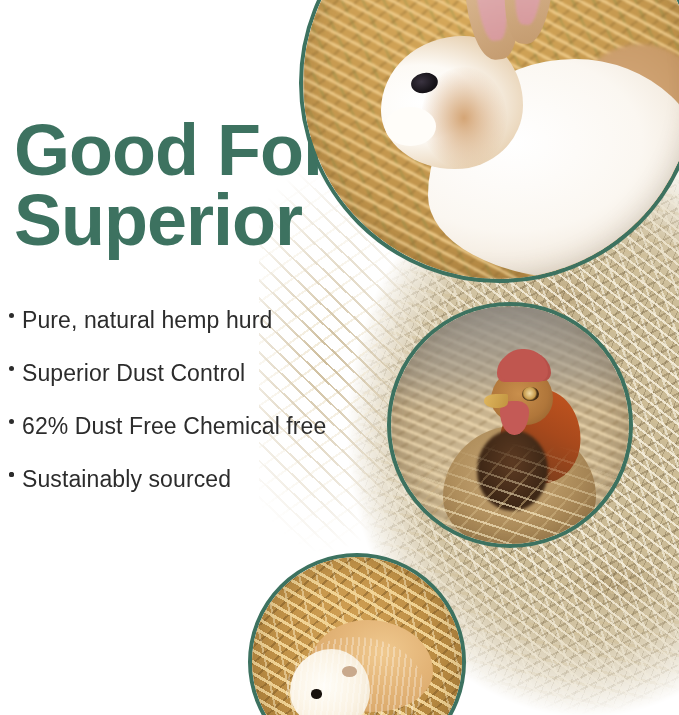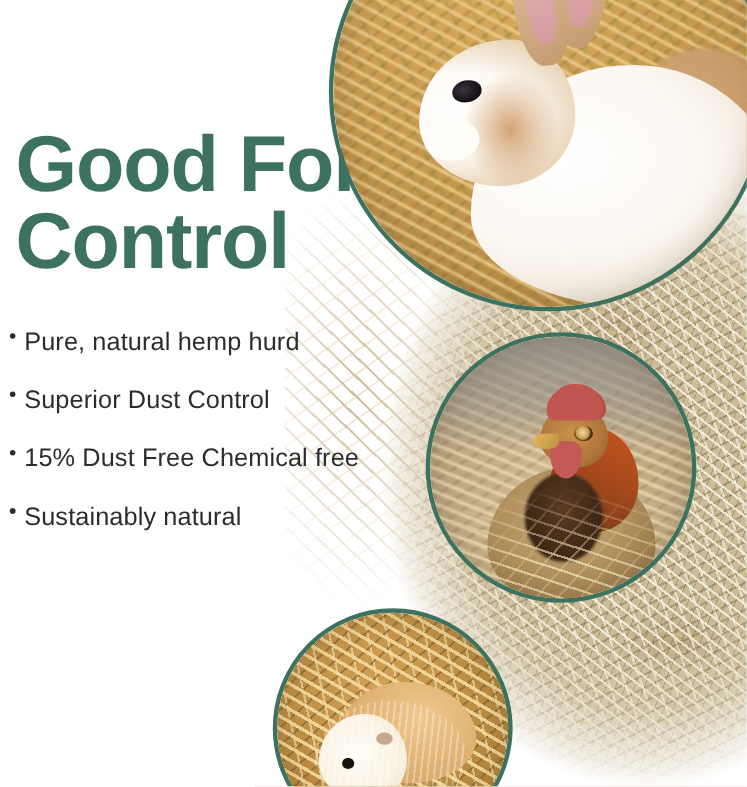--- a/index.html
+++ b/index.html
@@ -84,21 +84,21 @@
     line-height: 0.97;
     font-weight: bold;
     letter-spacing: -1px;
     margin: 0;
   }
   .headline .line { display: block; white-space: nowrap; }
 
   .bullets {
     position: absolute;
     left: 8px;
-    top: 296px;
+    top: 306px;
     width: 340px;
     margin: 0;
     padding: 0;
     list-style: none;
   }
   .bullet {
     position: relative;
     padding-left: 14px;
     margin-bottom: 24px;
     color: #2c2c2c;
@@ -327,42 +327,42 @@
 <div id="poster">
 
   <div class="hemp-field">
     <div class="hemp-base"></div>
     <div class="hemp-strands"></div>
     <div class="hemp-flecks"></div>
   </div>
 
   <h1 class="headline">
     <span class="line">Good For</span>
-    <span class="line">Control</span>
+    <span class="line">Superior</span>
   </h1>
 
   <ul class="bullets">
     <li class="bullet">
       <span class="bullet-dot"></span>
       <span>Pure, natural hemp hurd</span>
     </li>
     <li class="bullet">
       <span class="bullet-dot"></span>
       <span>Superior Dust Control</span>
     </li>
     <li class="bullet">
       <span class="bullet-dot"></span>
-      <span>15% Dust Free Chemical free</span>
+      <span>62% Dust Free Chemical free</span>
     </li>
     <li class="bullet">
       <span class="bullet-dot"></span>
     </li>
     <li class="bullet">
       <span class="bullet-dot"></span>
-      <span>Sustainably natural</span>
+      <span>Sustainably sourced</span>
     </li>
   </ul>
 
   <div class="photo" id="photo-rabbit">
     <div class="photo-inner">
       <div class="rabbit-bg"></div>
       <div class="rabbit-rump"></div>
       <div class="rabbit-body"></div>
       <div class="rabbit-head"></div>
       <div class="rabbit-cheek"></div>

